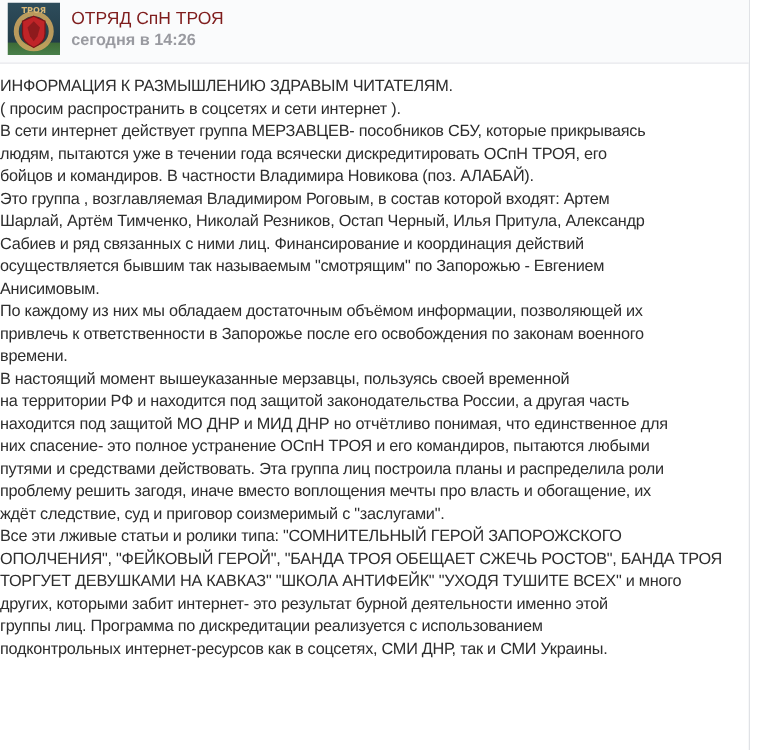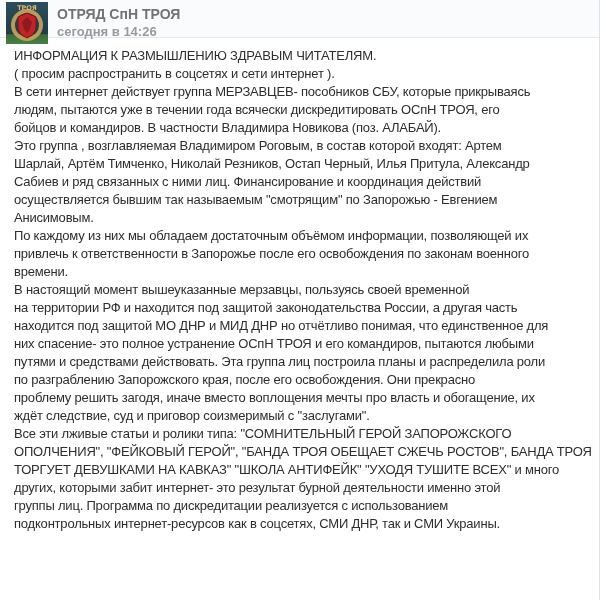--- a/index.html
+++ b/index.html
@@ -10,53 +10,53 @@
     overflow: hidden;
   }
   .post {
     position: relative;
     width: 600px; height: 600px;
     background: #ffffff;
     border-right: 1px solid #e0e2e6;
   }
   .post-header {
     position: relative;
-    height: 38px;
+    height: 51px;
     background: #fafbfc;
     border-bottom: 1px solid #e7e8ec;
   }
   .avatar {
     position: absolute;
     left: 6px; top: 2px;
     width: 42px; height: 42px;
     display: block;
     cursor: pointer;
   }
   .author-name {
     position: absolute;
     left: 57px; top: 6px;
     font-size: 14px;
-    font-weight: bold;
-    color: #737373;
+    font-weight: normal;
+    color: #7f1d1d;
     text-decoration: none;
     cursor: pointer;
     white-space: nowrap;
   }
   .post-time {
     position: absolute;
     left: 57px; top: 24px;
     font-size: 13px;
     color: #999aa0;
     text-decoration: none;
     cursor: pointer;
     white-space: nowrap;
     font-weight: bold;
   }
   .post-body {
-    padding: 9px 2px 0 14px;
+    padding: 9px 2px 0 0;
     overflow: hidden;
   }
   .post-body .line {
     font-size: 13px;
     line-height: 18px;
     letter-spacing: -0.2px;
     color: #2d2d2d;
     white-space: nowrap;
   }
 </style>
@@ -101,21 +101,20 @@
       <div class="line">осуществляется бывшим так называемым "смотрящим" по Запорожью - Евгением</div>
       <div class="line">Анисимовым.</div>
       <div class="line">По каждому из них мы обладаем достаточным объёмом информации, позволяющей их</div>
       <div class="line">привлечь к ответственности в Запорожье после его освобождения по законам военного</div>
       <div class="line">времени.</div>
       <div class="line">В настоящий момент вышеуказанные мерзавцы, пользуясь своей временной</div>
       <div class="line">на территории РФ и находится под защитой законодательства России, а другая часть</div>
       <div class="line">находится под защитой МО ДНР и МИД ДНР но отчётливо понимая, что единственное для</div>
       <div class="line">них спасение- это полное устранение ОСпН ТРОЯ и его командиров, пытаются любыми</div>
       <div class="line">путями и средствами действовать. Эта группа лиц построила планы и распределила роли</div>
-      <div class="line">по разграблению Запорожского края, после его освобождения. Они прекрасно</div>
       <div class="line">проблему решить загодя, иначе вместо воплощения мечты про власть и обогащение, их</div>
       <div class="line">ждёт следствие, суд и приговор соизмеримый с "заслугами".</div>
       <div class="line">Все эти лживые статьи и ролики типа: "СОМНИТЕЛЬНЫЙ ГЕРОЙ ЗАПОРОЖСКОГО</div>
       <div class="line">ОПОЛЧЕНИЯ", "ФЕЙКОВЫЙ ГЕРОЙ", "БАНДА ТРОЯ ОБЕЩАЕТ СЖЕЧЬ РОСТОВ", БАНДА ТРОЯ</div>
       <div class="line">ТОРГУЕТ ДЕВУШКАМИ НА КАВКАЗ" "ШКОЛА АНТИФЕЙК" "УХОДЯ ТУШИТЕ ВСЕХ" и много</div>
       <div class="line">других, которыми забит интернет- это результат бурной деятельности именно этой</div>
       <div class="line">группы лиц. Программа по дискредитации реализуется с использованием</div>
       <div class="line">подконтрольных интернет-ресурсов как в соцсетях, СМИ ДНР, так и СМИ Украины.</div>
     </div>
 

